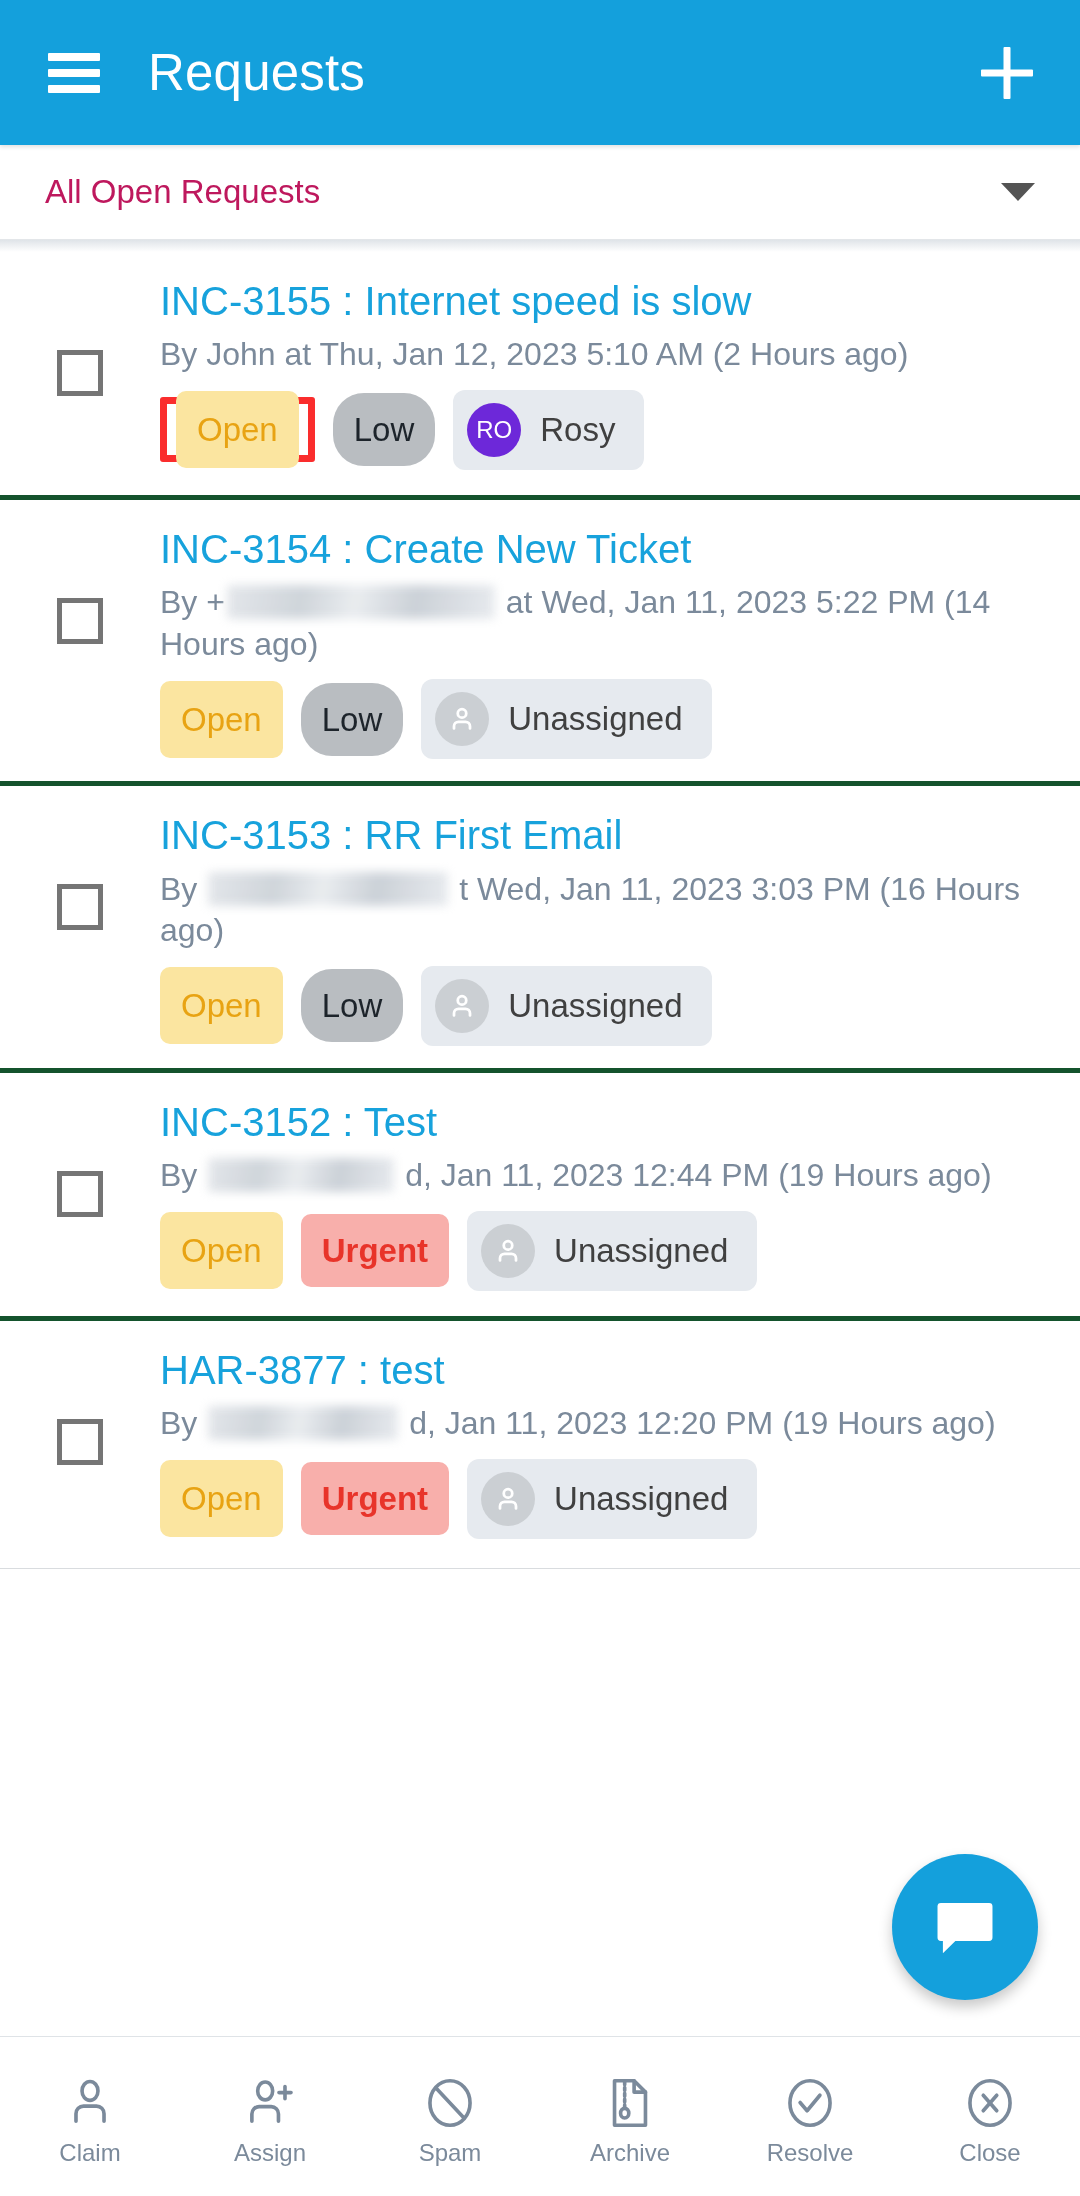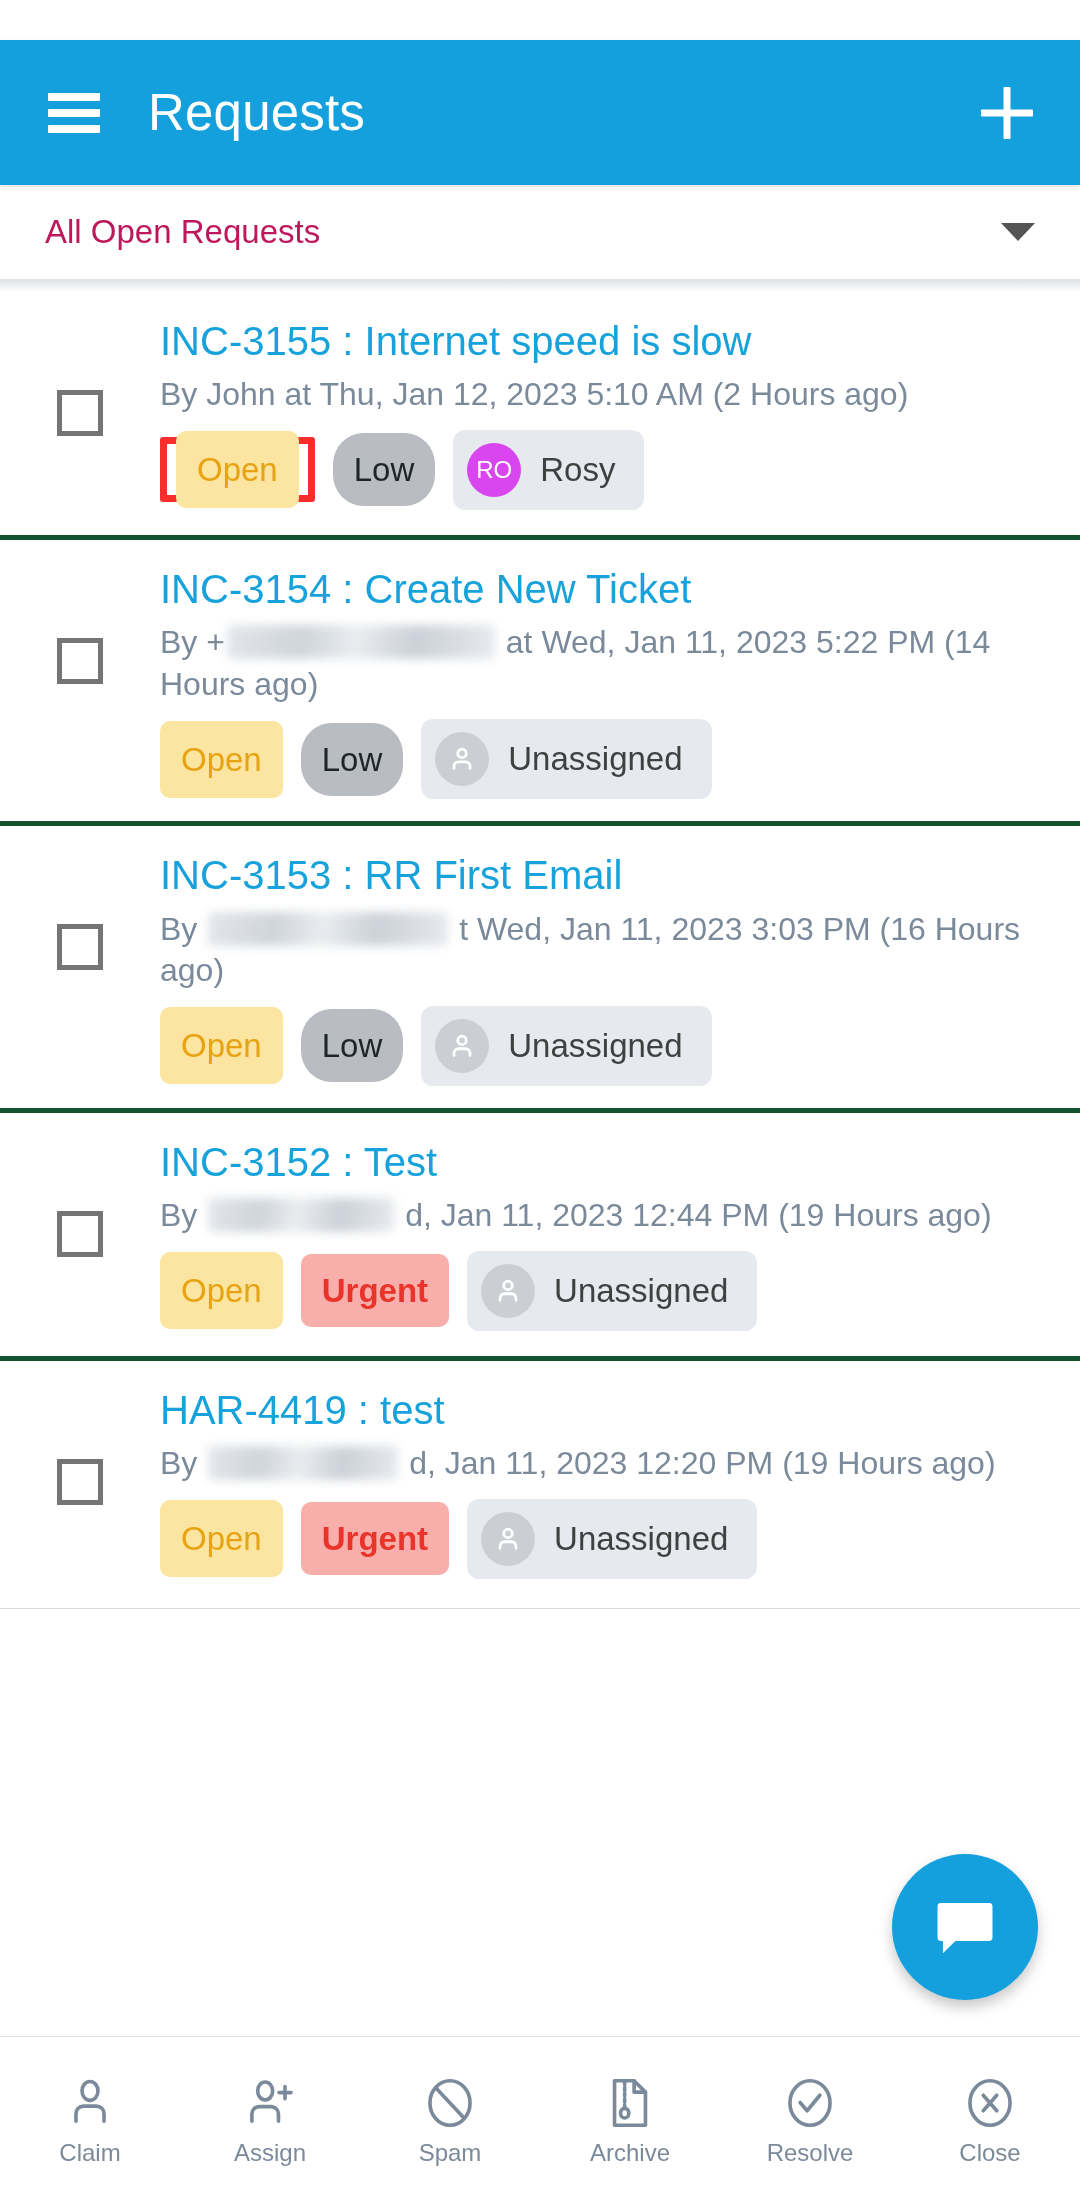--- a/index.html
+++ b/index.html
@@ -25,21 +25,20 @@
   .appbar {
     height: 145px;
     flex: 0 0 145px;
     background: #14A0DC;
     display: flex;
     align-items: center;
     padding: 0 38px 0 48px;
     box-shadow: 0 2px 4px rgba(0,0,0,0.12);
     position: relative;
     z-index: 5;
-    margin-top: 40px;
   }
   .hamburger {
     width: 52px; height: 40px;
     display: flex; flex-direction: column; justify-content: space-between;
     cursor: pointer;
   }
   .hamburger span {
     display: block; height: 8px; width: 100%;
     background: #ffffff; border-radius: 1px;
   }
@@ -200,21 +199,21 @@
     padding: 13px 29px 13px 14px;
     white-space: nowrap;
   }
   .avatar {
     width: 54px; height: 54px;
     border-radius: 50%;
     display: flex; align-items: center; justify-content: center;
     font-size: 24px; color: #ffffff; font-weight: 400;
     flex: 0 0 54px;
   }
-  .avatar.initials { background: #d946ef; }
+  .avatar.initials { background: #6d28d9; }
   .avatar.blank    { background: #CBCFD3; }
   .avatar.blank svg { width: 30px; height: 30px; display: block; }
   .assignee-name {
     font-size: 33px;
     color: #404040;
   }
 
   
   .fab {
     position: absolute;
@@ -364,21 +363,21 @@
                 <span class="assignee-name">Unassigned</span>
               </span>
             </div>
           </div>
         </div>
         <div class="req-row">
           <div class="cb-cell">
             <div class="checkbox"></div>
           </div>
           <div class="req-body">
-            <div class="req-title">HAR-4419 : test</div>
+            <div class="req-title">HAR-3877 : test</div>
             <div class="req-meta"><span>By </span><span class="redact" style="width: 190px;"></span> <span>d, Jan 11, 2023 12:20 PM (19 Hours ago)</span></div>
             <div class="tags-row">
               <span class="tag-wrap"><span class="tag tag-status-open">Open</span></span>
               <span class="tag tag-prio-urgent">Urgent</span>
               <span class="assignee-chip">
                 <span class="avatar blank">
                   <svg viewBox="0 0 24 24" fill="none" stroke="#ffffff" stroke-width="2.2" stroke-linecap="round">
                     <circle cx="12" cy="7.5" r="3.4"></circle>
                     <path d="M5.6 19.5v-1.7a3.6 3.6 0 0 1 3.6-3.6h5.6a3.6 3.6 0 0 1 3.6 3.6v1.7"></path>
                   </svg>

